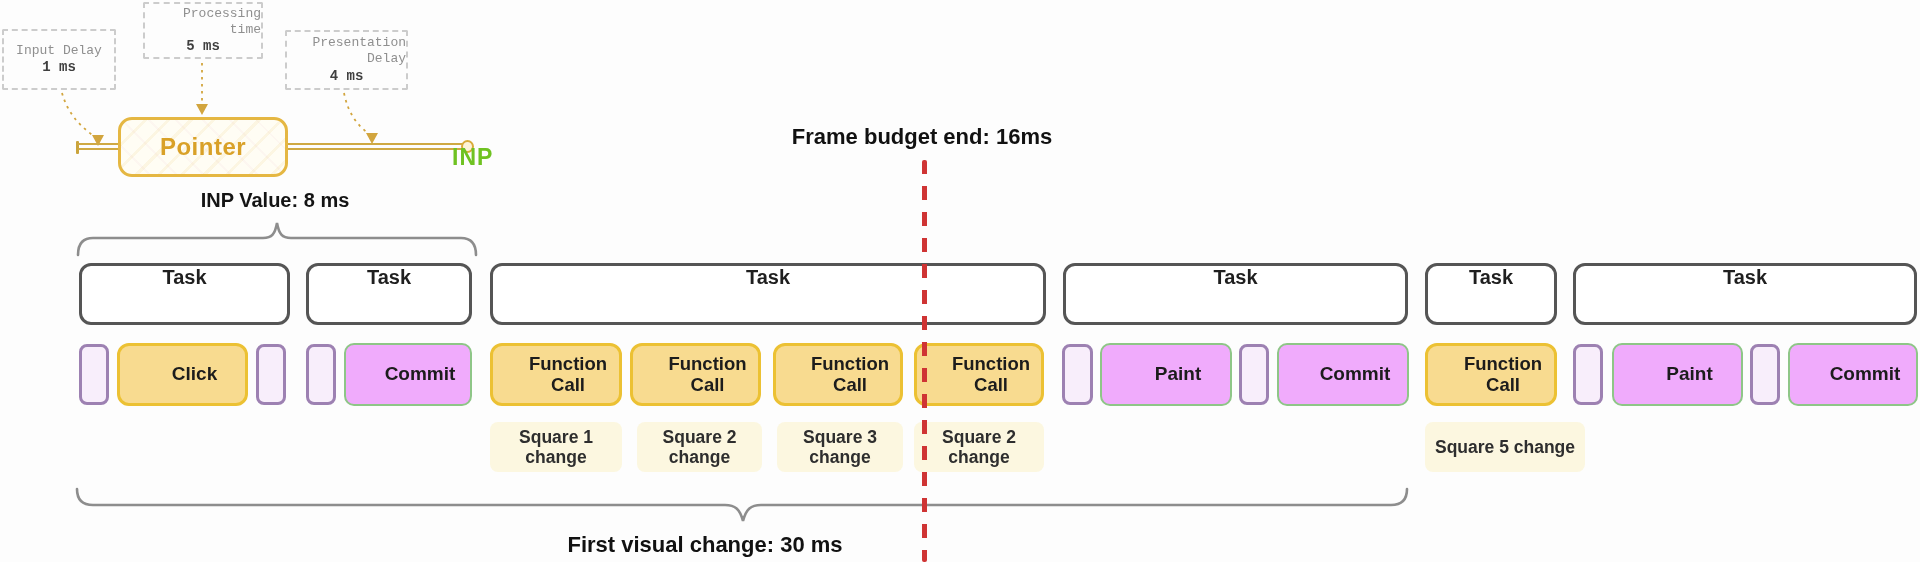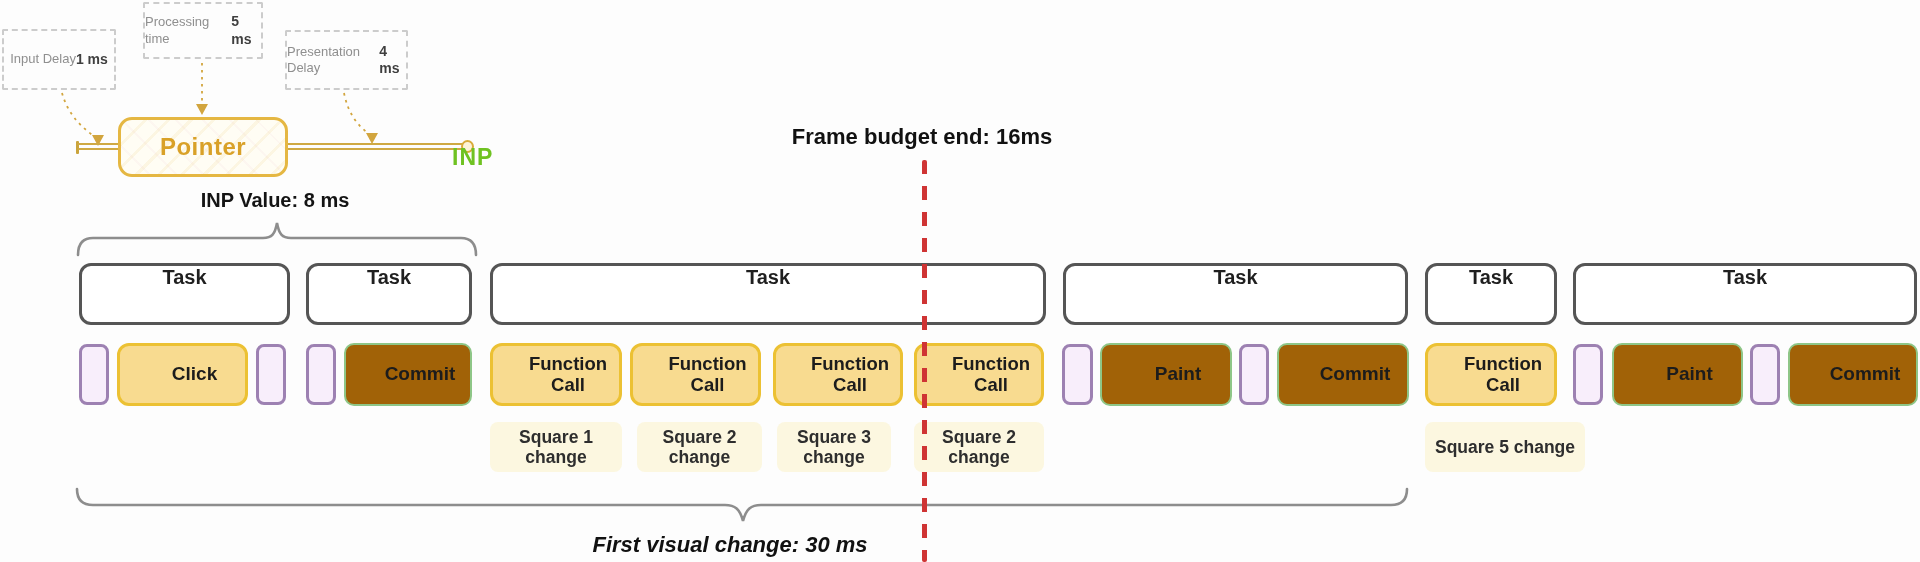--- a/index.html
+++ b/index.html
@@ -7,22 +7,22 @@
     position:relative;width:1920px;height:562px;overflow:hidden;
     background:#fdfdfd;
     font-family:"Liberation Sans", sans-serif;
     color:#1f1f1f;
   }
   .abs{position:absolute;box-sizing:border-box;}
 
   
   .dashed-box{
     border:2px dashed #cccccc;border-radius:2px;
-    display:flex;flex-direction:row;align-items:center;justify-content:center;
-    text-align:left;line-height:1.25;background:transparent;
+    display:flex;flex-direction:column;align-items:center;justify-content:center;
+    text-align:right;line-height:1.25;background:transparent;font-family:Liberation Mono, monospace;
   }
   .ann-title{font-size:13px;color:#8f8f8f;}
   .ann-value{font-size:14px;font-weight:700;color:#3f3f3f;}
 
   
   .track{height:7px;border-top:2px solid #cfa943;border-bottom:2px solid #cfa943;}
   .track-tick{width:3px;height:13px;background:#caa43c;border-radius:1px;}
   .track-endpoint{width:13px;height:13px;border:2.5px solid #d9ab3a;border-radius:50%;background:#fdf3d8;}
   .pointer-box{
     border:3px solid #e5b742;border-radius:14px;background:#fffdf4;
@@ -46,21 +46,21 @@
   }
 
   
   .blk{
     top:343px;height:63px;
     display:flex;align-items:center;justify-content:center;text-align:center;
     font-size:19px;font-weight:600;color:#1c1c1c;line-height:1.1;padding-left:24px;
   }
   .blk.purple{background:#f8eefb;border:3px solid #9d81b2;border-radius:8px;height:61px;top:344px;}
   .blk.yellow{background:#f8db90;border:3.5px solid #ecc133;border-radius:12px;}
-  .blk.green{background:#a16207;border:2.5px solid #8ec687;border-radius:10px;}
+  .blk.green{background:#f0abfc;border:2.5px solid #8ec687;border-radius:10px;}
   .blk.fc{font-size:18.5px;}
 
   
   .sq{
     top:422px;height:50px;background:#fcf7e0;border-radius:8px;
     display:flex;align-items:center;justify-content:center;text-align:center;
     font-size:17.5px;font-weight:600;color:#2e2e2e;line-height:1.15;padding:0 6px;
   }
 
   
@@ -177,22 +177,22 @@
   <div class="abs blk green" style="left:1612px;width:131px;">
       <span>Paint</span>
     </div>
   <div class="abs blk purple" style="left:1750px;width:30px;"></div>
   <div class="abs blk green" style="left:1788px;width:130px;">
       <span>Commit</span>
     </div>
 
   <div class="abs sq" style="left:490px;width:132px;">Square 1 change</div>
   <div class="abs sq" style="left:637px;width:125px;">Square 2 change</div>
-  <div class="abs sq" style="left:777px;width:114px;">Square 3 change</div>
+  <div class="abs sq" style="left:777px;width:126px;">Square 3 change</div>
   <div class="abs sq" style="left:914px;width:130px;">Square 2 change</div>
   <div class="abs sq" style="left:1425px;width:160px;">Square 5 change</div>
 
   <svg class="abs brace" style="left:75px;top:487px;" width="1334" height="38" viewBox="0 0 1334 38">
     <path d="M 2 2 C 2 13 8 18 18 18 L 650 18 C 660 18 665 22 668 34 C 671 22 676 18 686 18 L 1316 18 C 1326 18 1332 13 1332 2"></path>
   </svg>
-  <div class="abs fvc" style="left:530px;top:532px;width:400px;font-style:italic;">First visual change: 30 ms</div>
+  <div class="abs fvc" style="left:505px;top:532px;width:400px;">First visual change: 30 ms</div>
 
 </div>
 
 </body></html>

